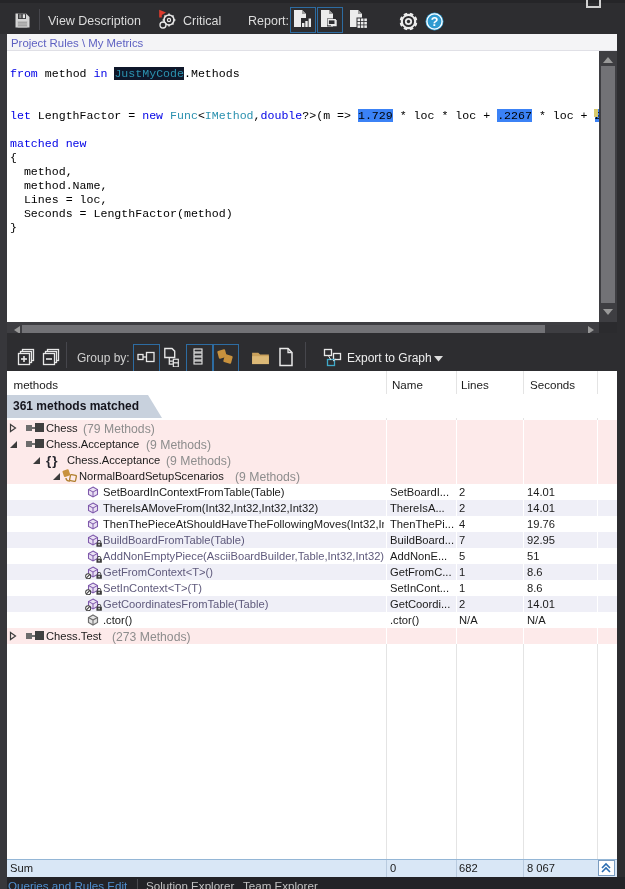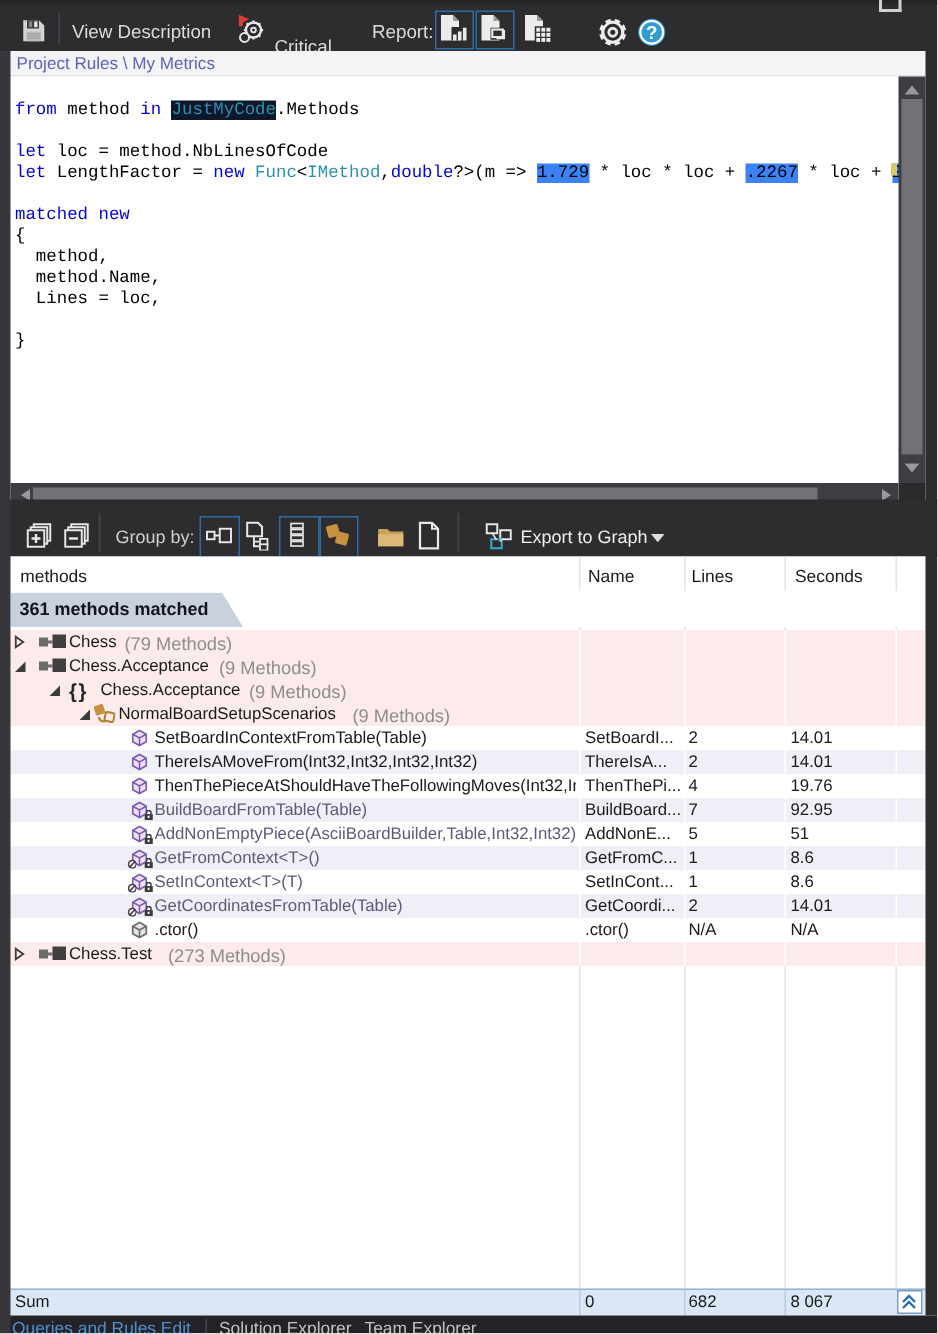--- a/index.html
+++ b/index.html
@@ -46,21 +46,21 @@
         <line x1="12" y1="15.6" x2="12" y2="17.4"></line>
   <line x1="5.6" y1="11" x2="7.4" y2="11"></line>
         <line x1="16.6" y1="11" x2="18.4" y2="11"></line>
   <line x1="7.5" y1="6.5" x2="8.7" y2="7.7"></line>
         <line x1="15.3" y1="14.3" x2="16.5" y2="15.5"></line>
   <line x1="16.5" y1="6.5" x2="15.3" y2="7.7"></line>
         <line x1="8.7" y1="14.3" x2="7.5" y2="15.5"></line>
  </g>
  <circle cx="6" cy="16" r="3" fill="#2d2d30" stroke="#e8e8e8" stroke-width="1.3"></circle>
 </svg>
-<div class="a ui" style="left:183px;top:24px">Critical</div>
+<div class="a ui" style="left:183px;top:14px">Critical</div>
 <div class="a ui" style="left:248px;top:14px">Report:</div>
 
 <div class="a" style="left:290px;top:7px;width:24px;height:24px;border:1px solid #2d6ca2"></div>
 <div class="a" style="left:317px;top:7px;width:24px;height:24px;border:1px solid #2d6ca2"></div>
 <svg class="a" style="left:292px;top:9px" width="20" height="20" viewBox="0 0 20 20">
  <path d="M2 1 H10 L14 5 V18 H2 Z" fill="#ececec"></path>
  <path d="M10 1 L10 5 L14 5 Z" fill="#9a9a9a"></path>
  <rect x="9" y="9" width="10" height="9" fill="#2d2d30"></rect>
  <rect x="10" y="14" width="2.4" height="4" fill="#ececec"></rect>
  <rect x="13.3" y="12" width="2.4" height="6" fill="#ececec"></rect>
@@ -114,27 +114,27 @@
 
 <div class="a" style="left:586px;top:0;width:11px;height:6px;border:2px solid #d0d0d0;border-top:none"></div>
 
 <div class="a" style="left:7px;top:34px;width:610px;height:17px;background:#f4f4f6"></div>
 <div class="a" style="left:11px;top:37px;font-size:11.4px;color:#5e61c2">Project Rules \ My Metrics</div>
 
 <div class="a" style="left:7px;top:50px;width:610px;height:1px;background:#e0e0e6"></div>
 
 <div class="a" style="left:7px;top:51px;width:592px;height:271px;background:#fff"></div>
 <div class="mono a" style="left:10px;top:67px"><span class="kw">from</span> method <span class="kw">in</span> <span class="ty hlb">JustMyCode</span>.Methods</div>
-<div class="mono a" style="left:10px;top:95px"><span class="kw">let</span> loc = method.NbLinesOfCode</div>
 <div class="mono a" style="left:10px;top:109px"><span class="kw">let</span> LengthFactor = <span class="kw">new</span> <span class="ty">Func</span>&lt;<span class="ty">IMethod</span>,<span class="kw">double</span>?&gt;(m =&gt; <span class="hly">1.729</span> * loc * loc + <span class="hly">.2267</span> * loc + <span class="hly">21</span></div>
 <div class="mono a" style="left:10px;top:137px"><span class="kw">matched new</span></div>
 <div class="mono a" style="left:10px;top:151px">{</div>
 <div class="mono a" style="left:10px;top:165px">  method,</div>
 <div class="mono a" style="left:10px;top:179px">  method.Name,</div>
 <div class="mono a" style="left:10px;top:193px">  Lines = loc,</div>
+<div class="mono a" style="left:10px;top:207px">  Seconds = LengthFactor(method)</div>
 <div class="mono a" style="left:10px;top:221px">}</div>
 
 <div class="a" style="left:599px;top:51px;width:18px;height:271px;background:#3e3e42"></div>
 <svg class="a" style="left:602px;top:56px" width="12" height="8" viewBox="0 0 12 8">
       <path d="M6 1 L11 7 H1 Z" fill="#999"></path>
     </svg>
 <div class="a" style="left:601px;top:66px;width:14px;height:237px;background:#727276"></div>
 <svg class="a" style="left:602px;top:308px" width="12" height="8" viewBox="0 0 12 8">
       <path d="M6 7 L11 1 H1 Z" fill="#999"></path>
     </svg>

